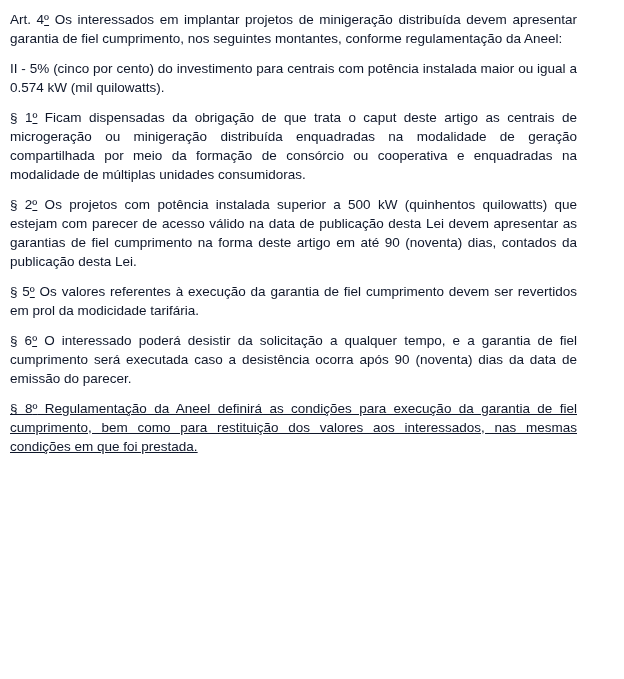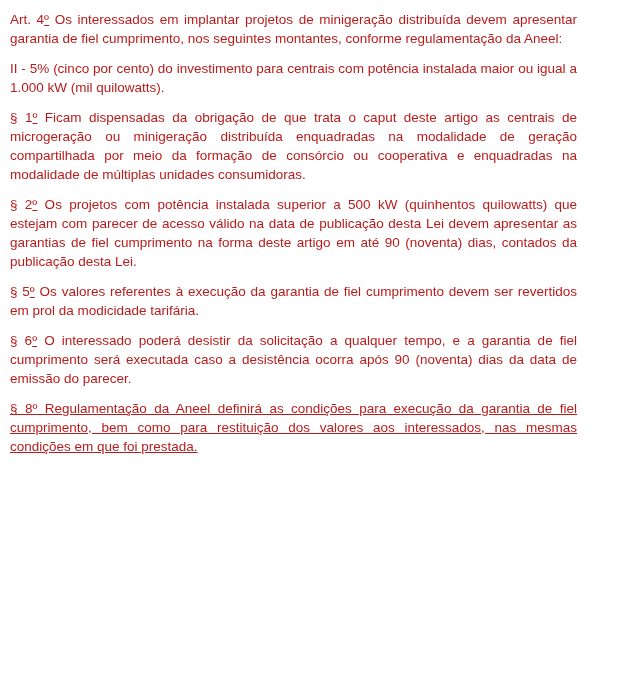--- a/index.html
+++ b/index.html
@@ -9,21 +9,21 @@
   }
   .page {
     width: 588px;
     height: 679px;
     box-sizing: border-box;
     padding: 10px 11px 8px 10px;
     background: #ffffff;
     font-family: "Liberation Sans", sans-serif;
     font-size: 13.5px;
     line-height: 19px;
-    color: #b91c1c;
+    color: #0f172a;
     overflow: hidden;
   }
   .para {
     margin: 0 0 11px 0;
     text-align: justify;
     text-justify: inter-word;
   }
   .para:last-child {
     margin-bottom: 0;
     text-decoration: underline;
@@ -32,19 +32,19 @@
   .ord {
     text-decoration: underline;
     text-underline-offset: 1px;
   }
 </style>
 </head>
 <body>
 
 <main class="page">
   <p class="para">Art. 4<span class="ord">º</span> Os interessados em implantar projetos de minigeração distribuída devem apresentar garantia de fiel cumprimento, nos seguintes montantes, conforme regulamentação da Aneel:</p>
-  <p class="para">II - 5% (cinco por cento) do investimento para centrais com potência instalada maior ou igual a 1.000 kW (mil quilowatts).</p>
+  <p class="para">II - 5% (cinco por cento) do investimento para centrais com potência instalada maior ou igual a 0.574 kW (mil quilowatts).</p>
   <p class="para">§ 1<span class="ord">º</span> Ficam dispensadas da obrigação de que trata o caput deste artigo as centrais de microgeração ou minigeração distribuída enquadradas na modalidade de geração compartilhada por meio da formação de consórcio ou cooperativa e enquadradas na modalidade de múltiplas unidades consumidoras.</p>
   <p class="para">§ 2<span class="ord">º</span> Os projetos com potência instalada superior a 500 kW (quinhentos quilowatts) que estejam com parecer de acesso válido na data de publicação desta Lei devem apresentar as garantias de fiel cumprimento na forma deste artigo em até 90 (noventa) dias, contados da publicação desta Lei.</p>
   <p class="para">§ 5<span class="ord">º</span> Os valores referentes à execução da garantia de fiel cumprimento devem ser revertidos em prol da modicidade tarifária.</p>
   <p class="para">§ 6<span class="ord">º</span> O interessado poderá desistir da solicitação a qualquer tempo, e a garantia de fiel cumprimento será executada caso a desistência ocorra após 90 (noventa) dias da data de emissão do parecer.</p>
   <p class="para">§ 8<span class="ord">º</span> Regulamentação da Aneel definirá as condições para execução da garantia de fiel cumprimento, bem como para restituição dos valores aos interessados, nas mesmas condições em que foi prestada.</p>
 </main>
 
 </body></html>

